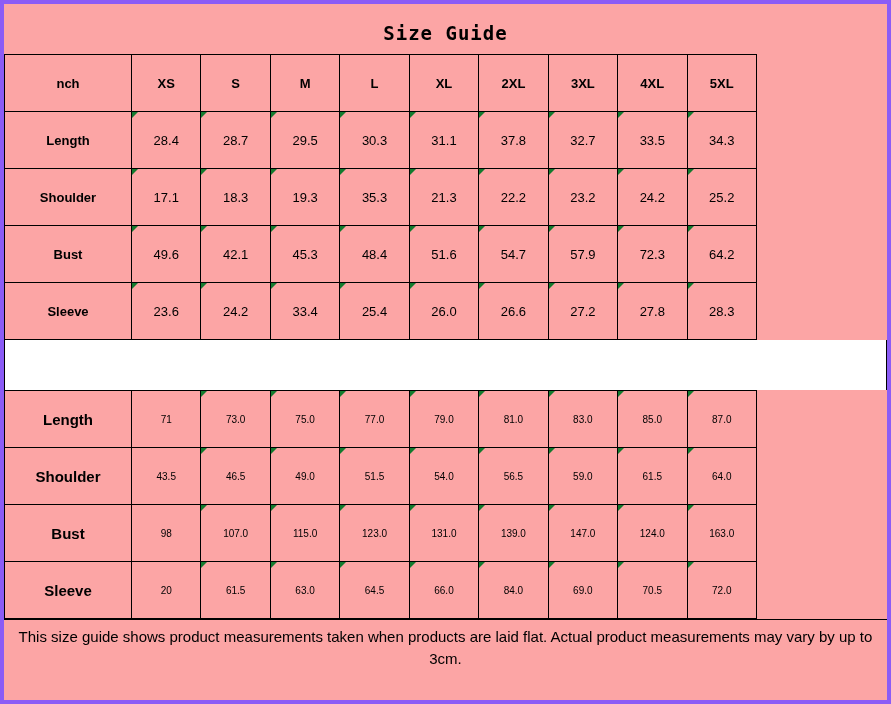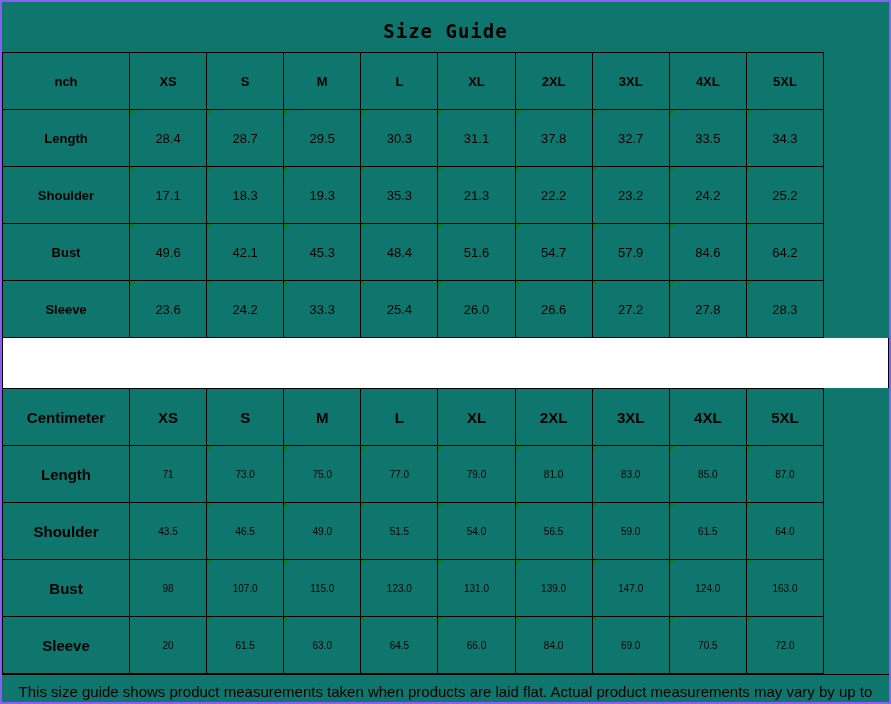--- a/index.html
+++ b/index.html
@@ -12,35 +12,35 @@
     height: 704px;
     font-family: "Liberation Sans", sans-serif;
     color: #000000;
     overflow: hidden;
   }
   .page {
     width: 891px;
     height: 704px;
     position: relative;
     box-sizing: border-box;
-    border: 2px solid #8b5cf6;
-    background: #0f766e;
+    border: 4px solid #8b5cf6;
+    background: #fca5a5;
   }
   .title {
     font-family: "DejaVu Sans Mono", monospace;
     font-size: 19px;
     font-weight: bold;
     text-align: center;
     letter-spacing: 1px;
     padding-top: 18px;
     padding-bottom: 10px;
   }
   table.size-table {
     border-collapse: collapse;
-    width: 822px;
+    width: 753px;
     table-layout: fixed;
   }
   table.size-table td, table.size-table th {
     border: 1px solid #000000;
     text-align: center;
     vertical-align: middle;
     position: relative;
   }
   
   td.mark::before {
@@ -155,55 +155,43 @@
 
       <tr>
         <td class="first-col row-label">Bust</td>
         <td class="val mark">49.6</td>
         <td class="val mark">42.1</td>
         <td class="val mark">45.3</td>
         <td class="val mark">48.4</td>
         <td class="val mark">51.6</td>
         <td class="val mark">54.7</td>
         <td class="val mark">57.9</td>
-        <td class="val mark">84.6</td>
+        <td class="val mark">72.3</td>
         <td class="val mark">64.2</td>
       </tr>
 
       <tr>
         <td class="first-col row-label">Sleeve</td>
         <td class="val mark">23.6</td>
         <td class="val mark">24.2</td>
-        <td class="val mark">33.3</td>
+        <td class="val mark">33.4</td>
         <td class="val mark">25.4</td>
         <td class="val mark">26.0</td>
         <td class="val mark">26.6</td>
         <td class="val mark">27.2</td>
         <td class="val mark">27.8</td>
         <td class="val mark">28.3</td>
       </tr>
     </tbody>
   </table>
 
   <div class="spacer"></div>
 
   <table class="size-table tbl-cm">
     <tbody>
-      <tr>
-        <td class="first-col hdr-label">Centimeter</td>
-        <td class="hdr-size">XS</td>
-        <td class="hdr-size">S</td>
-        <td class="hdr-size">M</td>
-        <td class="hdr-size">L</td>
-        <td class="hdr-size">XL</td>
-        <td class="hdr-size">2XL</td>
-        <td class="hdr-size">3XL</td>
-        <td class="hdr-size">4XL</td>
-        <td class="hdr-size">5XL</td>
-      </tr>
 
       <tr>
         <td class="first-col row-label">Length</td>
         <td class="val">71</td>
         <td class="val mark">73.0</td>
         <td class="val mark">75.0</td>
         <td class="val mark">77.0</td>
         <td class="val mark">79.0</td>
         <td class="val mark">81.0</td>
         <td class="val mark">83.0</td>

